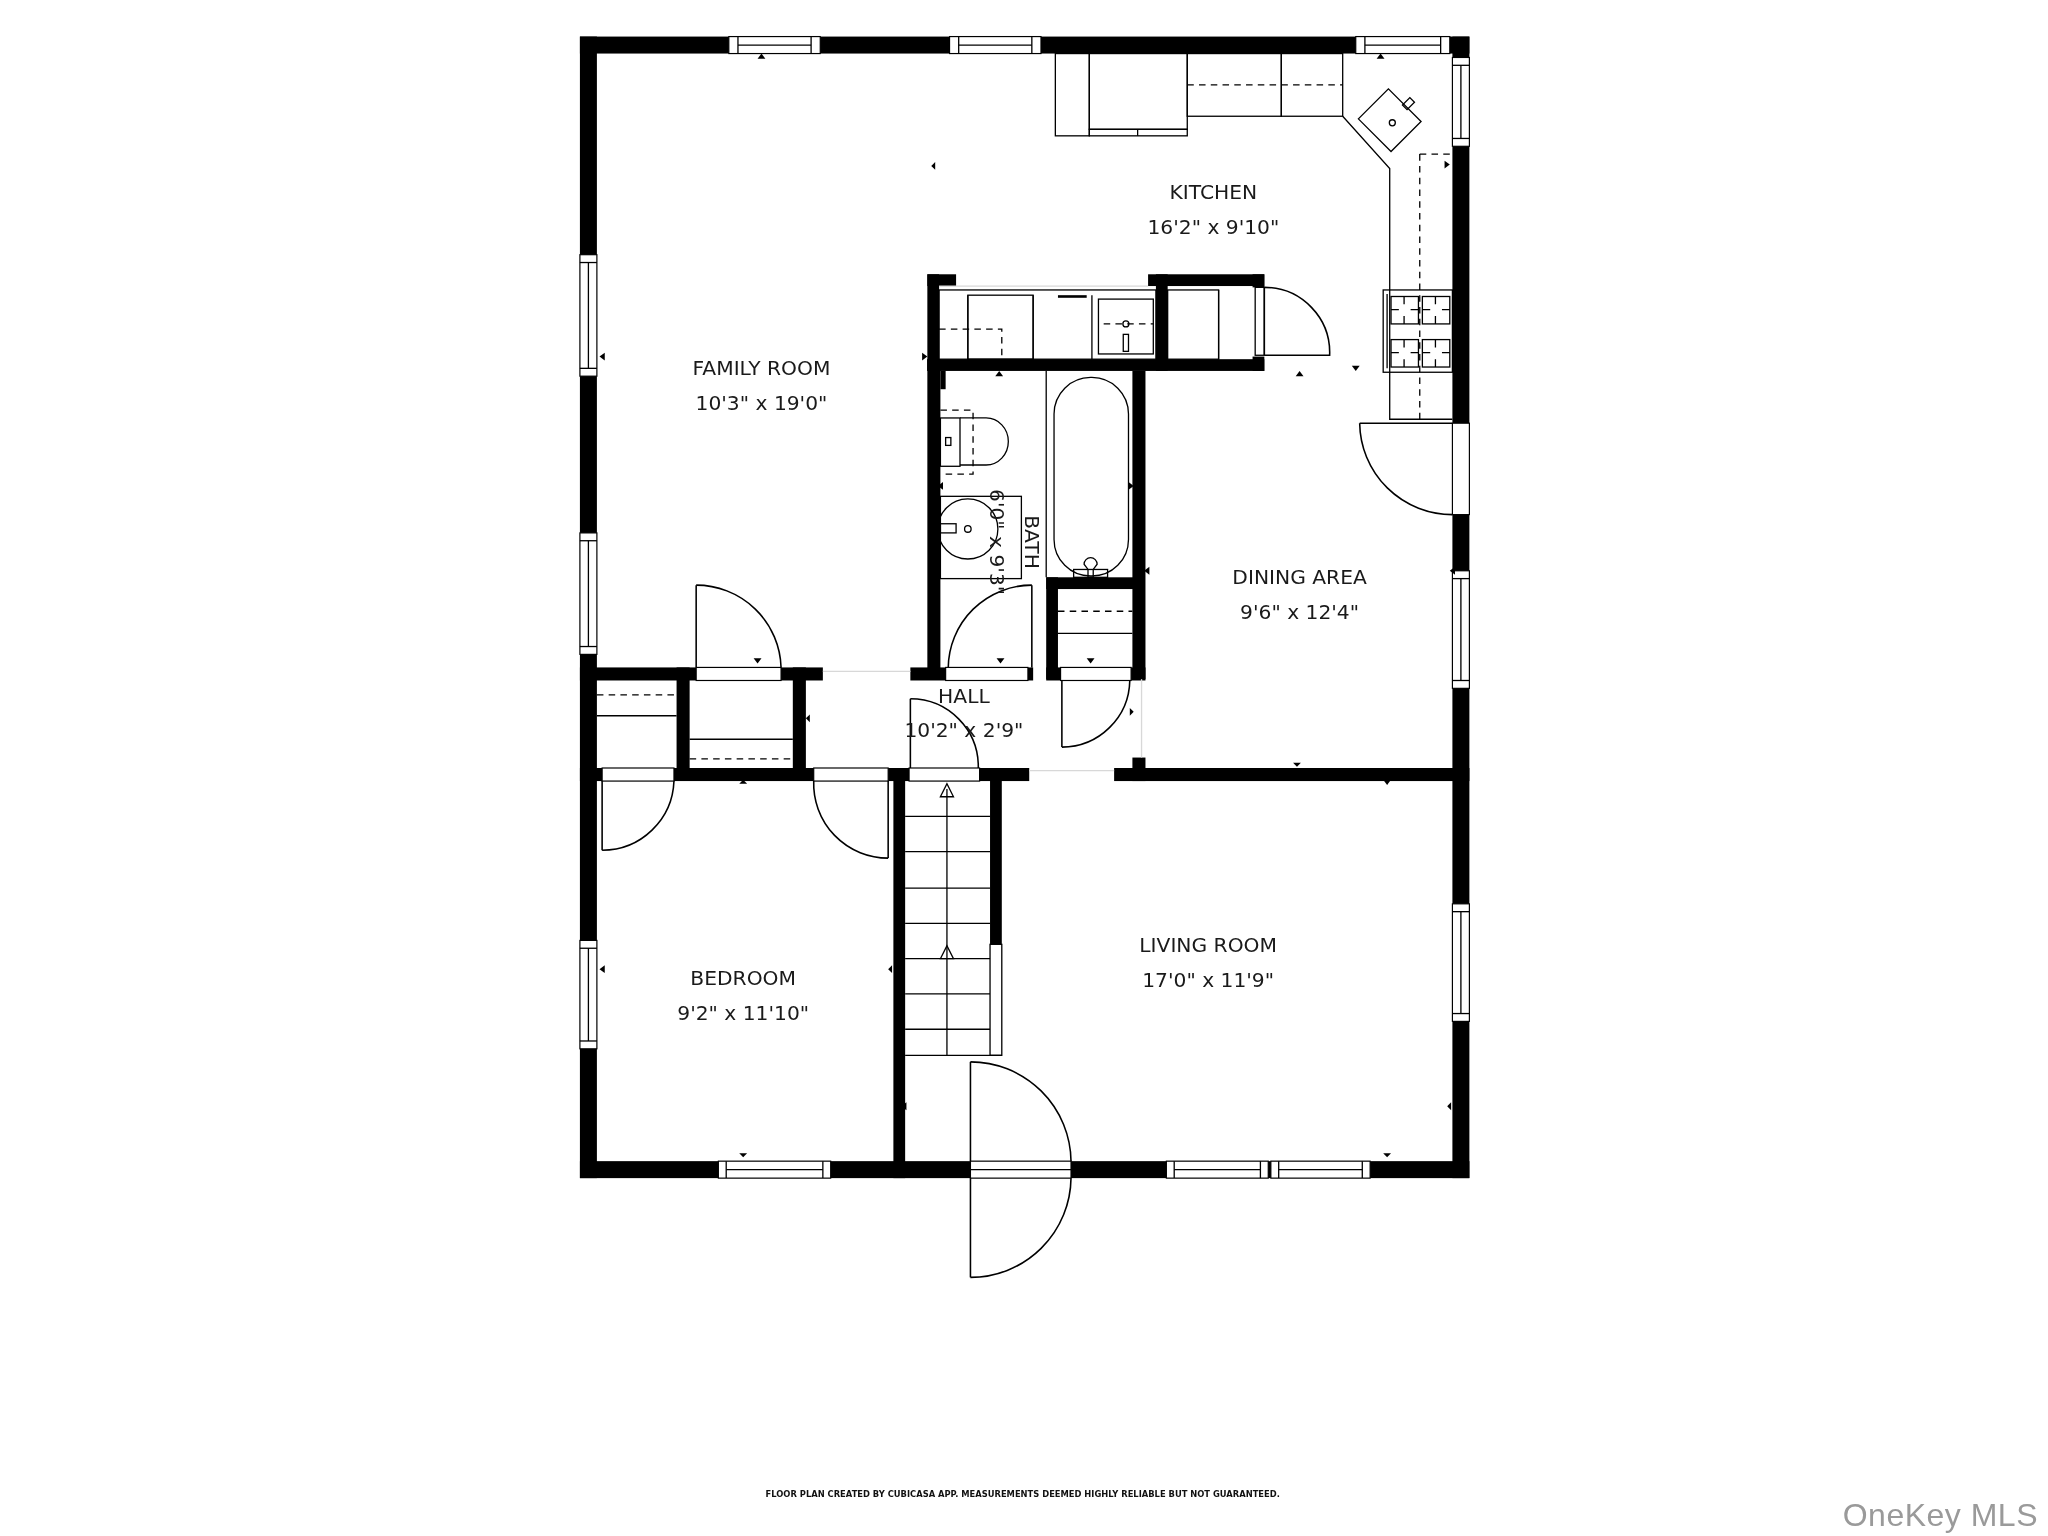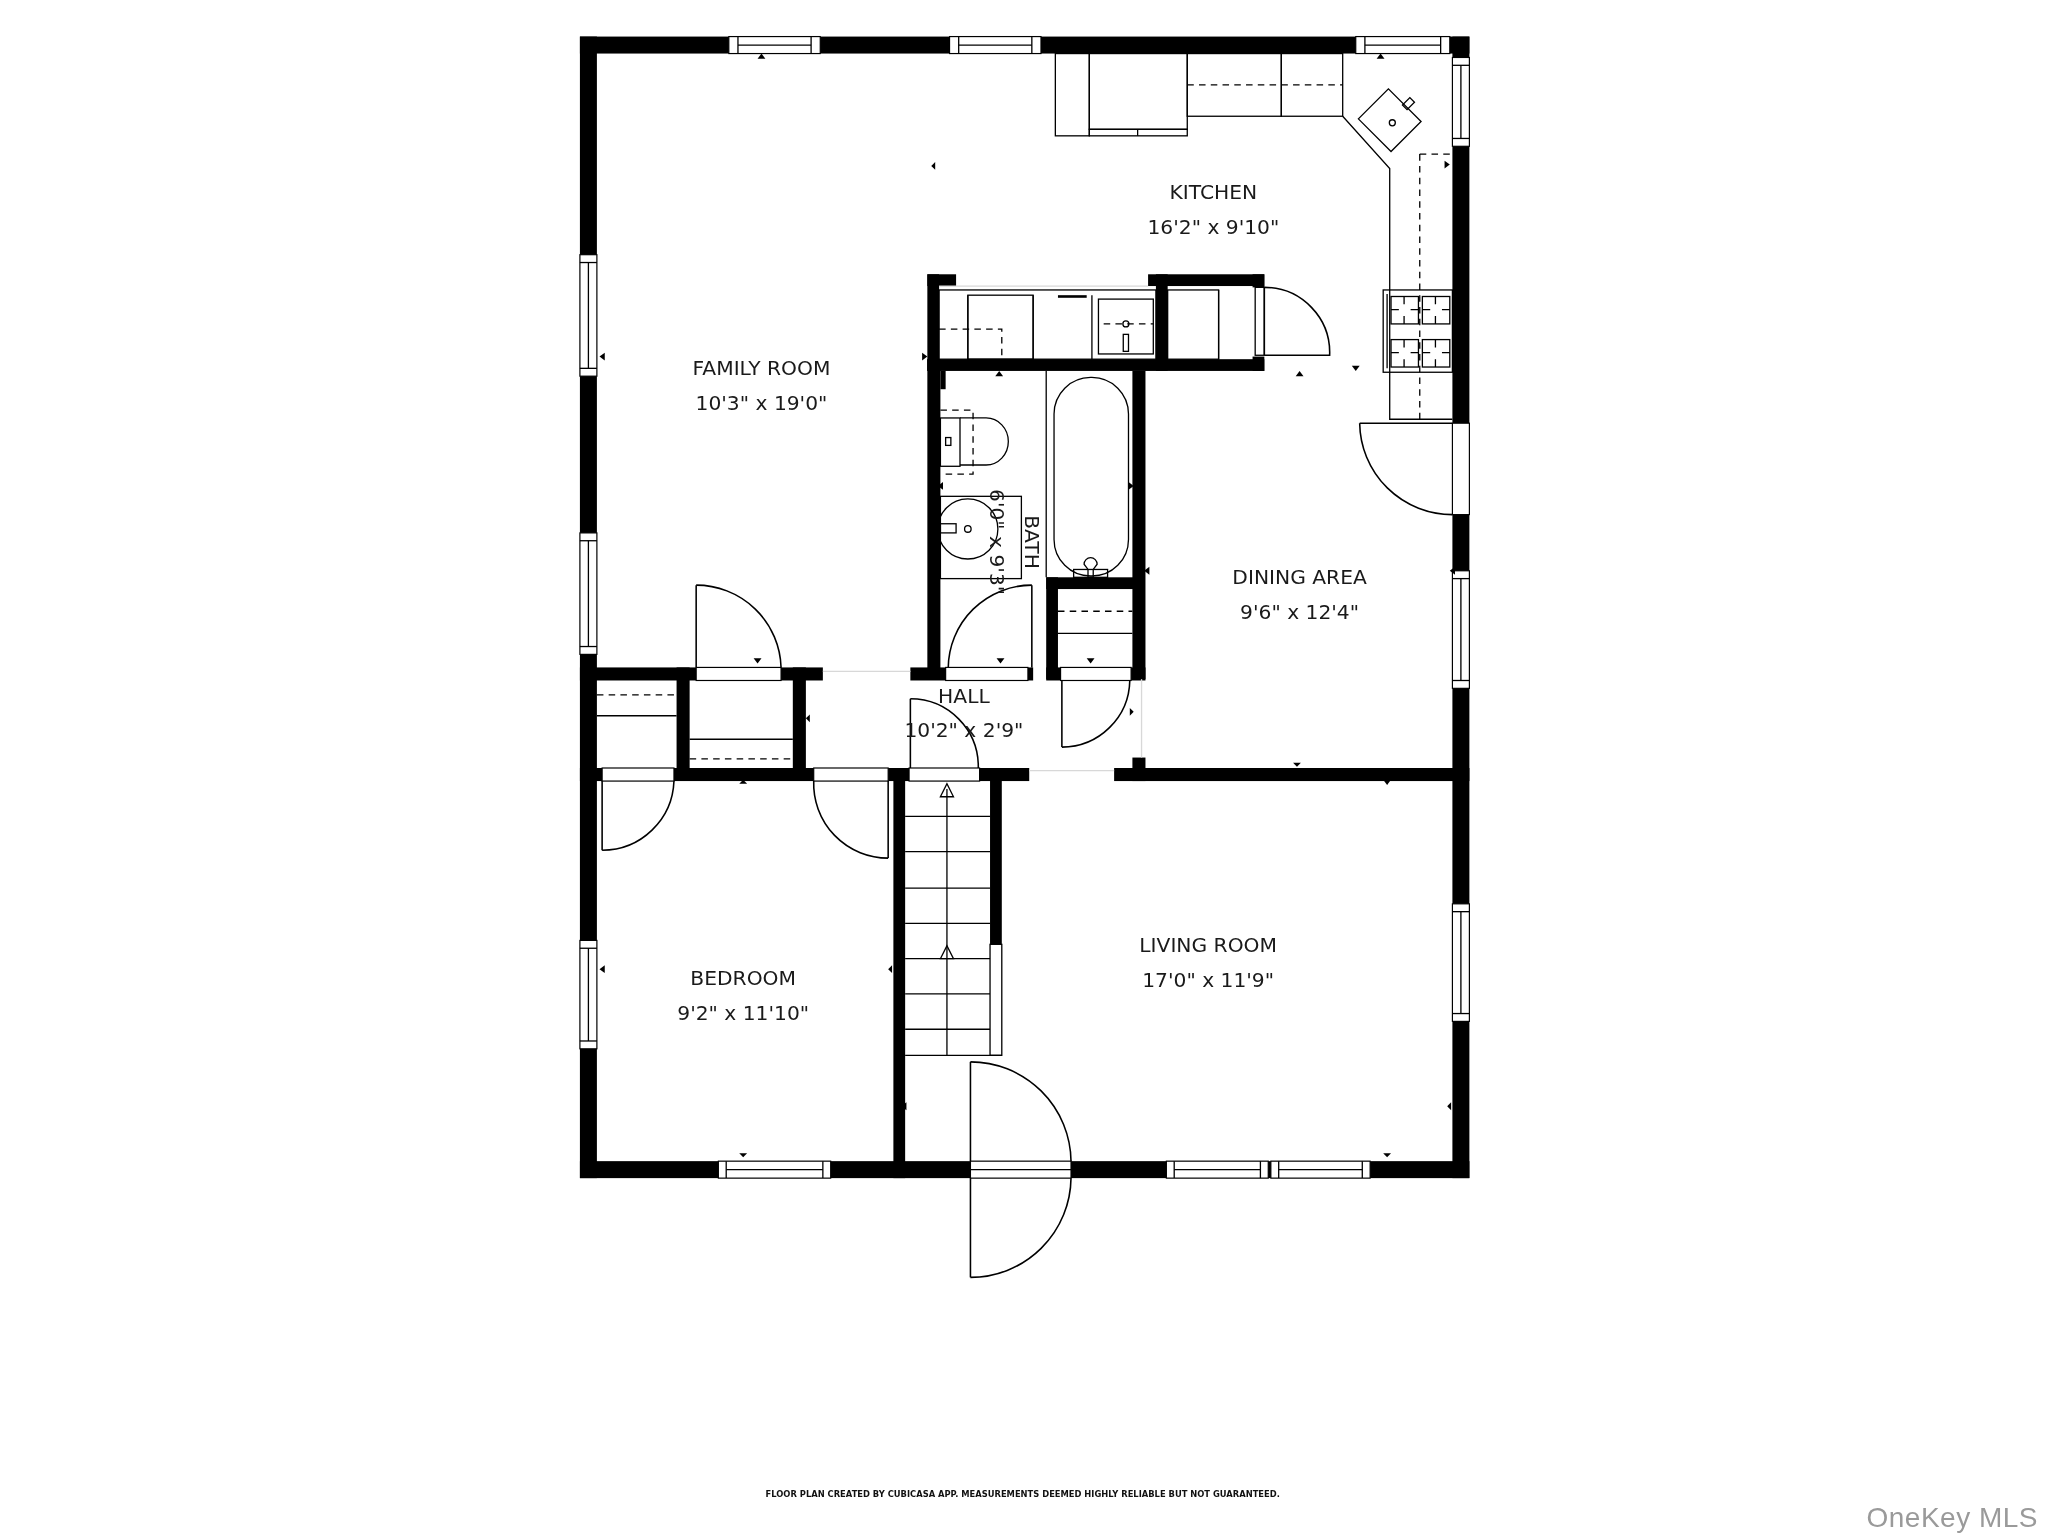--- a/index.html
+++ b/index.html
@@ -1,20 +1,20 @@
 <!DOCTYPE html>
 <html><head>
 <meta charset="utf-8">
 <style>
   html, body { margin:0; padding:0; background:#ffffff; }
   body { width:2048px; height:1536px; position:relative; overflow:hidden; }
   #plan { position:absolute; left:0; top:0; width:2048px; height:1536px; }
   .lbl { font-family:"DejaVu Sans", sans-serif; font-size:15.5px; fill:#1a1a1a; text-anchor:middle; }
   .foot { font-family:"DejaVu Sans", sans-serif; font-size:6.4px; fill:#111; text-anchor:middle; font-weight:bold; }
-  .brand { position:absolute; right:10px; bottom:2px; font-family:"Liberation Sans", sans-serif; font-size:28px; color:#9a9a9a; letter-spacing:0.5px; }
+  .brand { position:absolute; right:10px; bottom:2px; font-family:"Liberation Sans", sans-serif; font-size:32px; color:#9a9a9a; letter-spacing:0.5px; }
   .w { fill:#000; }
   .ln { fill:none; stroke:#000; stroke-width:1; }
   .ln2 { fill:none; stroke:#000; stroke-width:1.2; }
   .dash { fill:none; stroke:#000; stroke-width:1; stroke-dasharray:5 4; }
   .win { fill:#fff; stroke:#000; stroke-width:0.9; }
   .open { fill:none; stroke:#d8d8d8; stroke-width:1; }
   .tri { fill:#000; }
 </style>
 </head>
 <body>

